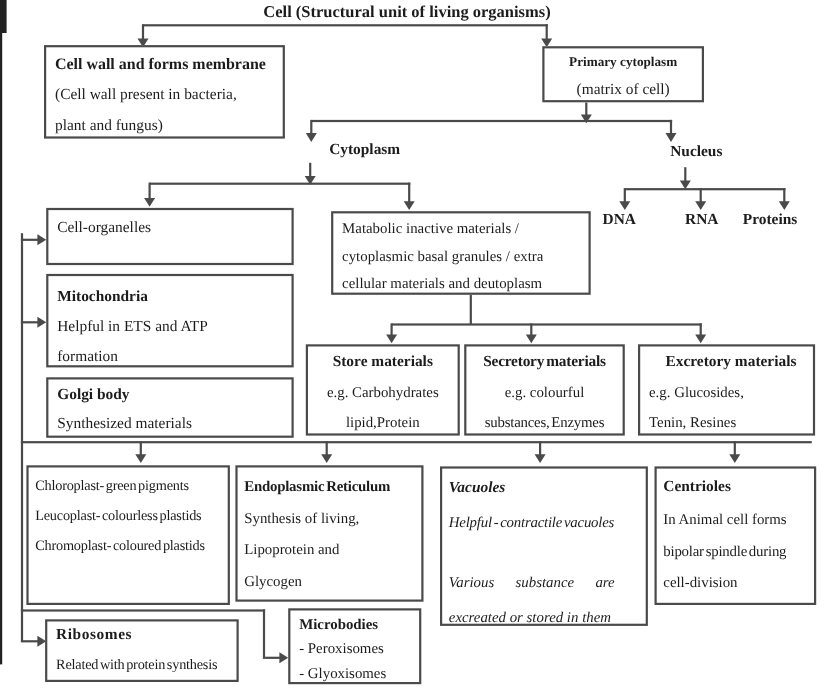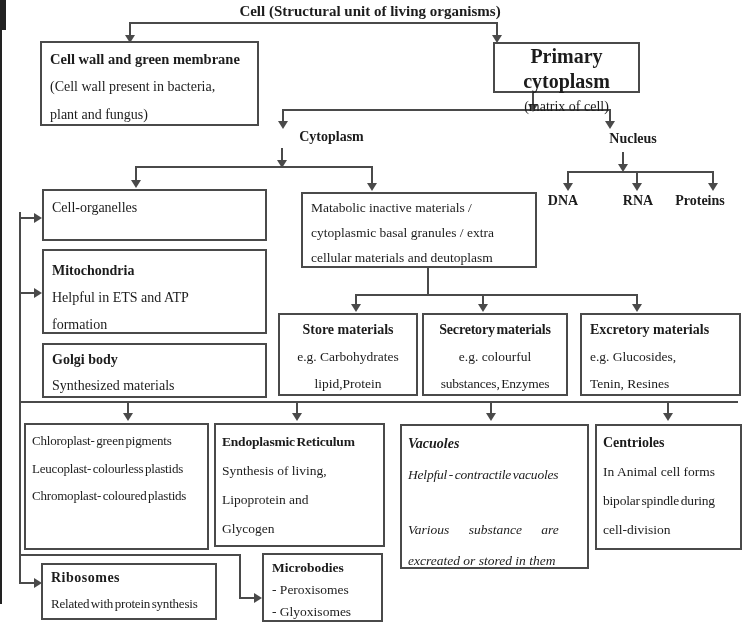--- a/index.html
+++ b/index.html
@@ -32,27 +32,27 @@
 
   <div class="lbl" style="left:190px;top:3px;width:360px;font-size:15px;">Cell (Structural unit of living organisms)</div>
 
   <div class="lbl" style="left:294px;top:129px;width:75px;">Cytoplasm</div>
   <div class="lbl" style="left:597px;top:131px;width:72px;">Nucleus</div>
   <div class="lbl" style="left:540px;top:193px;width:46px;">DNA</div>
   <div class="lbl" style="left:615px;top:193px;width:46px;">RNA</div>
   <div class="lbl" style="left:664px;top:193px;width:72px;">Proteins</div>
 
   <div class="box" style="left:40px;top:41px;width:219px;height:85px;padding:2px 0 0 8px;line-height:28px;font-size:14px;">
-    <div class="bh" style="font-size:14.5px;">Cell wall and green membrane</div>
+    <div class="bh" style="font-size:14.5px;">Cell wall and forms membrane</div>
     <div>(Cell wall present in bacteria,</div>
     <div>plant and fungus)</div>
   </div>
 
   <div class="box ctr" style="left:493px;top:42px;width:147px;height:51px;line-height:25px;font-size:14px;">
-    <div class="bh" style="font-size:20px;">Primary cytoplasm</div>
+    <div class="bh" style="font-size:12px;">Primary cytoplasm</div>
     <div>(matrix of cell)</div>
   </div>
 
   <div class="box" style="left:42px;top:189px;width:225px;height:52px;padding:3px 0 0 8px;font-size:14px;">
     <div>Cell-organelles</div>
   </div>
 
   <div class="box" style="left:301px;top:192px;width:236px;height:76px;padding:1px 0 0 8px;line-height:25px;">
     <div>Matabolic inactive materials /</div>
     <div>cytoplasmic basal granules / extra</div>
@@ -76,21 +76,21 @@
     <div>lipid,Protein</div>
   </div>
 
   <div class="box ctr" style="left:422px;top:313px;width:146px;height:83px;padding-top:1px;">
     <div class="bh tight" style="font-size:14px;">Secretory materials</div>
     <div>e.g. colourful</div>
     <div class="tight">substances, Enzymes</div>
   </div>
 
   <div class="box" style="left:580px;top:313px;width:161px;height:83px;padding:1px 0 0 8px;">
-    <div class="bh" style="font-size:14px;">Excretory materials</div>
+    <div class="bh" style="font-size:14px;text-align:center;">Excretory materials</div>
     <div>e.g. Glucosides,</div>
     <div>Tenin, Resines</div>
   </div>
 
   <div class="box" style="left:24px;top:423px;width:185px;height:127px;padding:2px 0 0 6px;line-height:27.5px;font-size:13px;">
     <div class="tight">Chloroplast- green pigments</div>
     <div class="tight">Leucoplast- colourless plastids</div>
     <div class="tight">Chromoplast- coloured plastids</div>
   </div>
 

